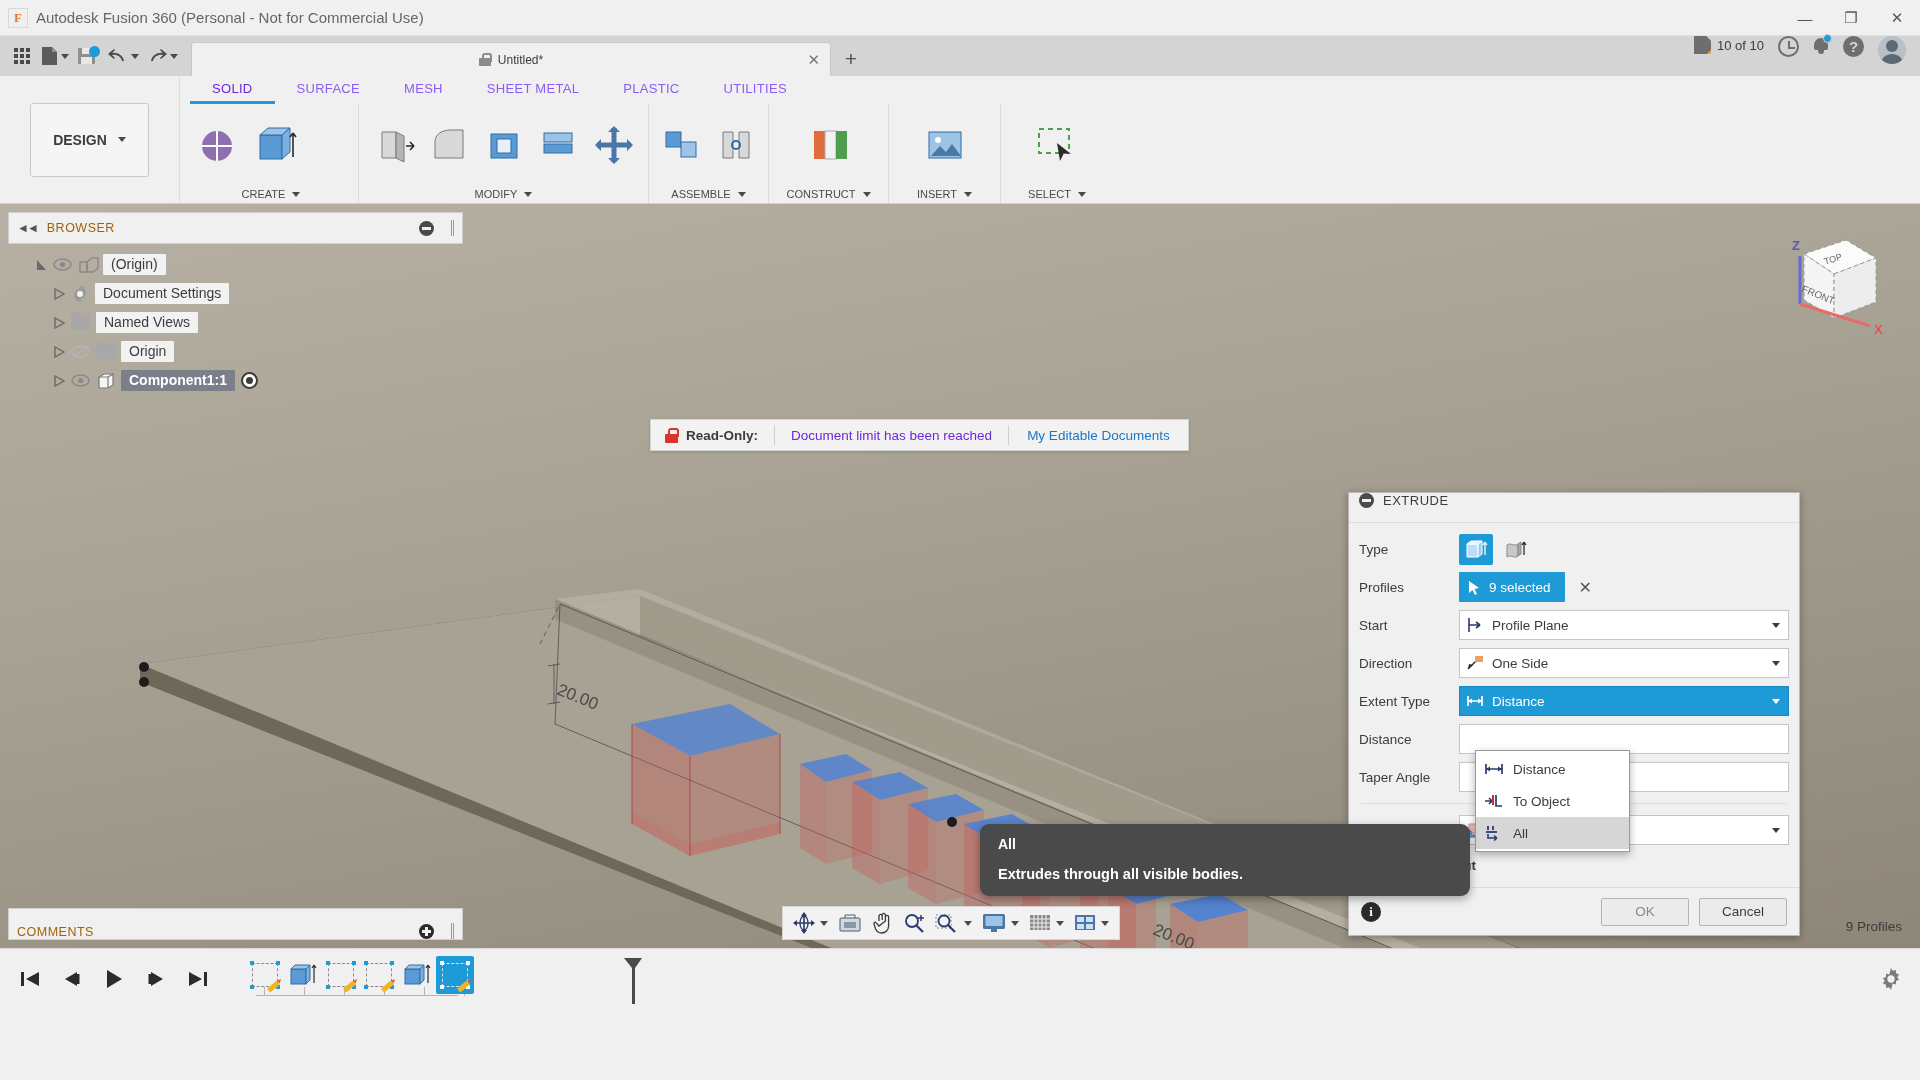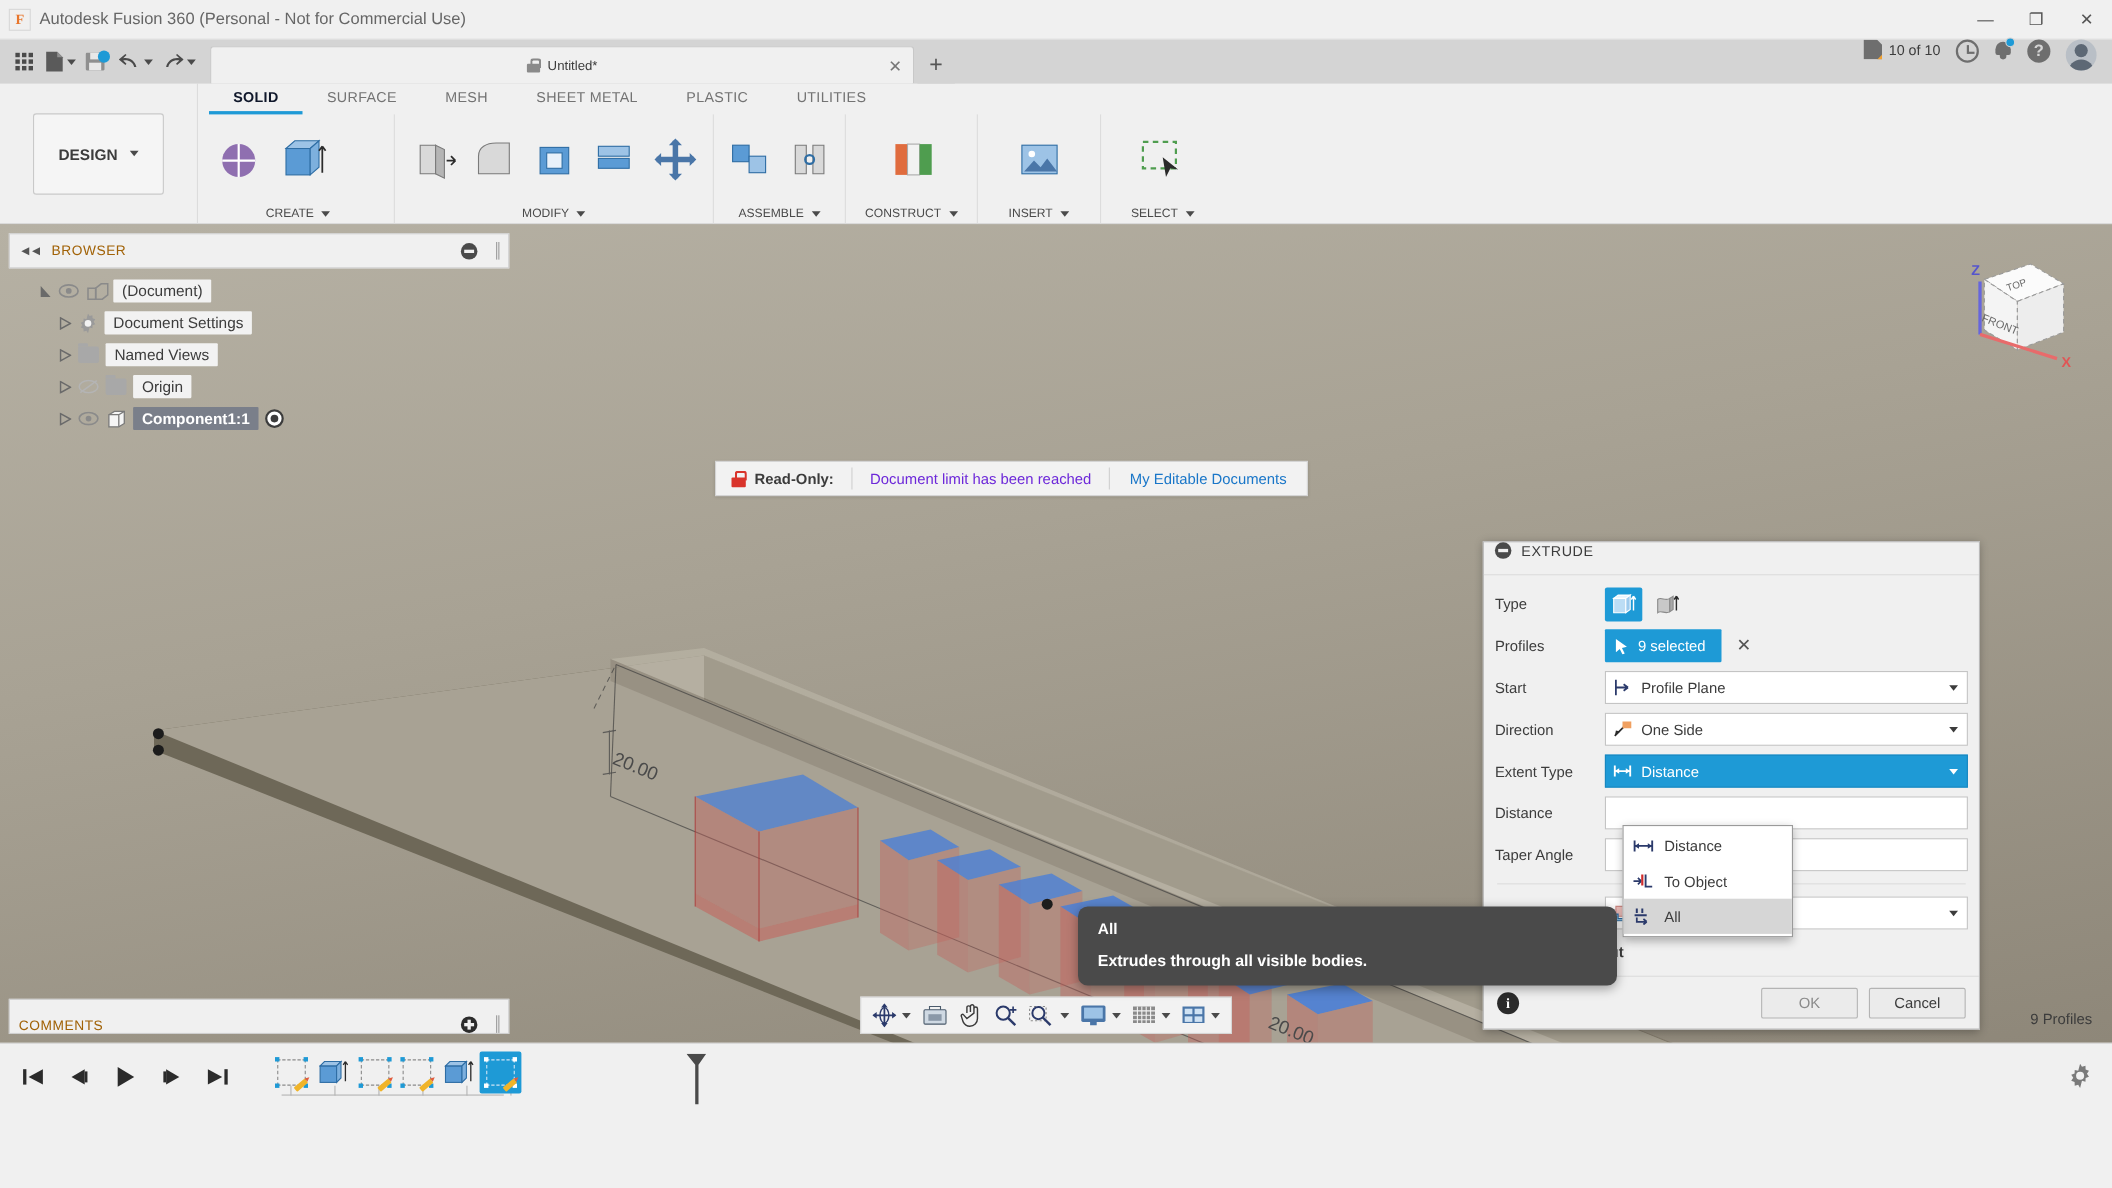--- a/index.html
+++ b/index.html
@@ -69,23 +69,23 @@
 
   
   .ribbon { background:#f0f0f0; border-bottom:1px solid #d0d0d0; display:flex; height:128px; }
   .design-box { width:180px; display:flex; align-items:center; justify-content:center;
     border-right:1px solid #dcdcdc; }
   .design-btn { border:1px solid #c9c9c9; background:#f5f5f5; padding:28px 22px;
     border-radius:3px; font-size:14px; font-weight:bold; color:#3c3c3c; display:flex;
     align-items:center; gap:8px; }
   .ribbon-right { flex:1; display:flex; flex-direction:column; }
   .rtabs { height:28px; display:flex; align-items:flex-end; gap:0; padding-left:10px; }
-  .rtab { padding:4px 22px 5px; font-size:13px; color:#737373; letter-spacing:.3px;
+  .rtab { padding:4px 22px 5px; font-size:13px; color:#8b5cf6; letter-spacing:.3px;
     border-bottom:3px solid transparent; }
-  .rtab.active { color:#0f172a; border-bottom-color:#1e9ad6; font-weight:bold; }
+  .rtab.active { color:#6d28d9; border-bottom-color:#1e9ad6; font-weight:normal; }
   .rpanels { flex:1; display:flex; align-items:stretch; padding-left:4px; }
   .rpanel { display:flex; flex-direction:column; justify-content:space-between;
     border-right:1px solid #dcdcdc; padding:2px 4px 0; }
   .rbtns { display:flex; align-items:center; gap:2px; flex:1; padding:0 4px; }
   .rbtn { width:54px; height:62px; display:flex; align-items:center; justify-content:center;
     border-radius:2px; }
   .rlabel { text-align:center; font-size:11px; color:#4a4a4a; padding:4px 0 3px;
     display:flex; align-items:center; justify-content:center; gap:4px; }
   .rlabel .caret { border-top-color:#4a4a4a; }
 
@@ -575,21 +575,21 @@
               <ellipse cx="9.5" cy="6.5" rx="8.5" ry="5.5" fill="none" stroke="#8a8a8a" stroke-width="1.5"></ellipse>
               <circle cx="9.5" cy="6.5" r="2.6" fill="#8a8a8a"></circle>
             </svg>
         </span>
         <span class="bodyicon">
           <svg width="21" height="18" viewBox="0 0 21 18">
               <path d="M2 6h7v10H2z" fill="none" stroke="#8a8a8a" stroke-width="1.4"></path>
               <path d="M9 6l5-4h6v10l-5 4H9z" fill="none" stroke="#8a8a8a" stroke-width="1.4"></path>
             </svg>
         </span>
-        <span class="tw">(Document)</span>
+        <span class="tw">(Origin)</span>
       </div>
 
       <div class="trow" style="padding-left:46px">
         <span class="tri-closed">
           <svg width="11" height="12" viewBox="0 0 11 12">
               <path d="M1 1l9 5-9 5z" fill="none" stroke="#6a6a6a" stroke-width="1.4"></path>
             </svg>
         </span>
         <span class="gear">
           <svg width="18" height="18" viewBox="0 0 18 18">

